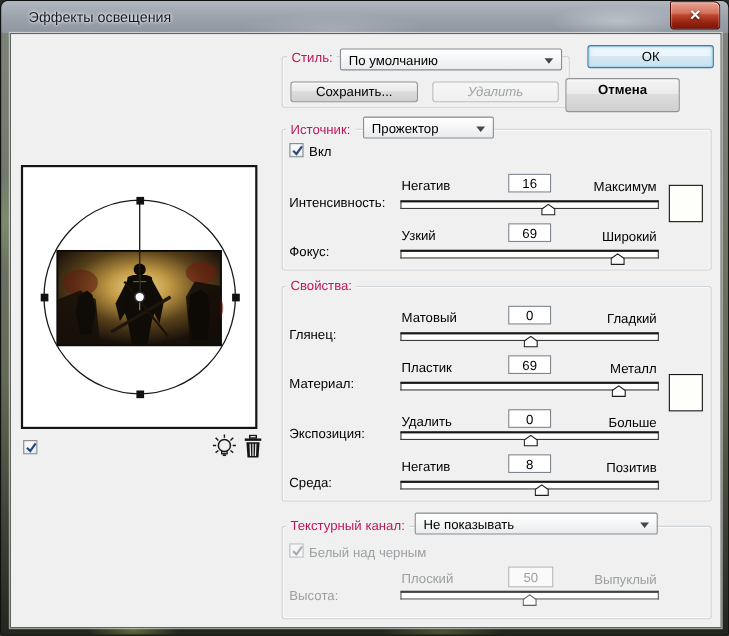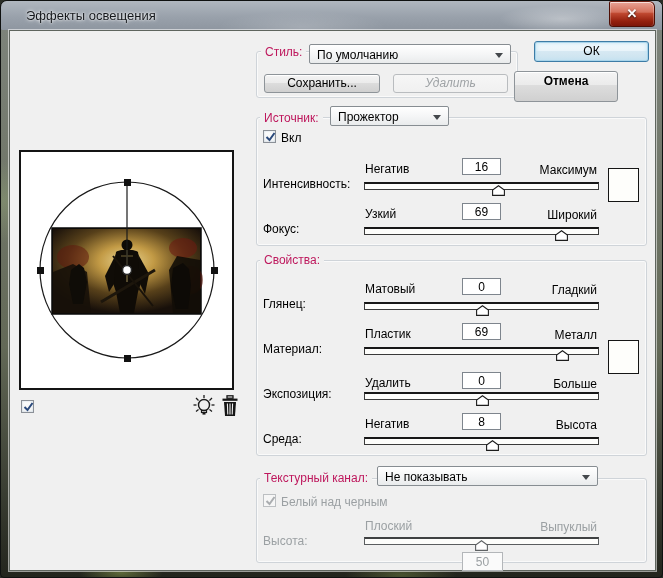--- a/index.html
+++ b/index.html
@@ -242,21 +242,21 @@
   <span class="lbl" style="right:65px; top:376px; position:absolute;">Больше</span>
   <div class="track" style="left:363px; top:391px;">
     <svg class="thumb" style="left:calc(50.6% - 6.5px);">
       <path d="M6.5,0.8 L12.4,5 L12.4,10.4 L0.6,10.4 L0.6,5 Z" fill="#fff" stroke="#1c1c1c" stroke-width="1.1"></path>
     </svg>
   </div>
 
   <span class="lbl" style="left:262px; top:431px;">Среда:</span>
   <span class="lbl" style="left:364px; top:416px;">Негатив</span>
   <input class="vbox" style="left: 461px; top: 412px;" value="8">
-  <span class="lbl" style="right:65px; top:417px; position:absolute;">Высота</span>
+  <span class="lbl" style="right:65px; top:417px; position:absolute;">Позитив</span>
   <div class="track" style="left:363px; top:436px;">
     <svg class="thumb" style="left:calc(54.9% - 6.5px);">
       <path d="M6.5,0.8 L12.4,5 L12.4,10.4 L0.6,10.4 L0.6,5 Z" fill="#fff" stroke="#1c1c1c" stroke-width="1.1"></path>
     </svg>
   </div>
 
   <div class="grp" style="left:255px; top:477px; width:391px; height:85px;"></div>
   <span class="grp-label" style="left:259px; top:470px;">Текстурный канал:</span>
   <div class="dd" style="left:376px; top:465px; width:221px;">
     <span class="dd-text">Не показывать</span>
@@ -264,20 +264,20 @@
   </div>
   <span class="cb dis" style="left:262px; top:493px;">
     <svg width="13" height="14">
       <polyline points="2.5,7 5.5,10 10.5,3" fill="none" stroke="#aaadb0" stroke-width="2"></polyline>
     </svg>
   </span>
   <span class="lbl dis" style="left:280px; top:494px;">Белый над черным</span>
 
   <span class="lbl dis" style="left:262px; top:533px;">Высота:</span>
   <span class="lbl dis" style="left:364px; top:518px;">Плоский</span>
-  <input class="vbox dis" style="left: 461px; top: 514px; height: 19px; width: 41px; margin-top: 37px;" disabled="" value="50">
+  <input class="vbox dis" style="left: 461px; top: 514px; height: 19px; width: 41px;" disabled="" value="50">
   <span class="lbl dis" style="right:65px; top:519px; position:absolute;">Выпуклый</span>
   <div class="track dim" style="left:363px; top:536px;">
     <svg class="thumb" style="left:calc(49.8% - 6.5px);">
       <path d="M6.5,0.8 L12.4,5 L12.4,10.4 L0.6,10.4 L0.6,5 Z" fill="#fdfdfd" stroke="#5f6264" stroke-width="1.1"></path>
     </svg>
   </div>
 </div>
 
 </body></html>

